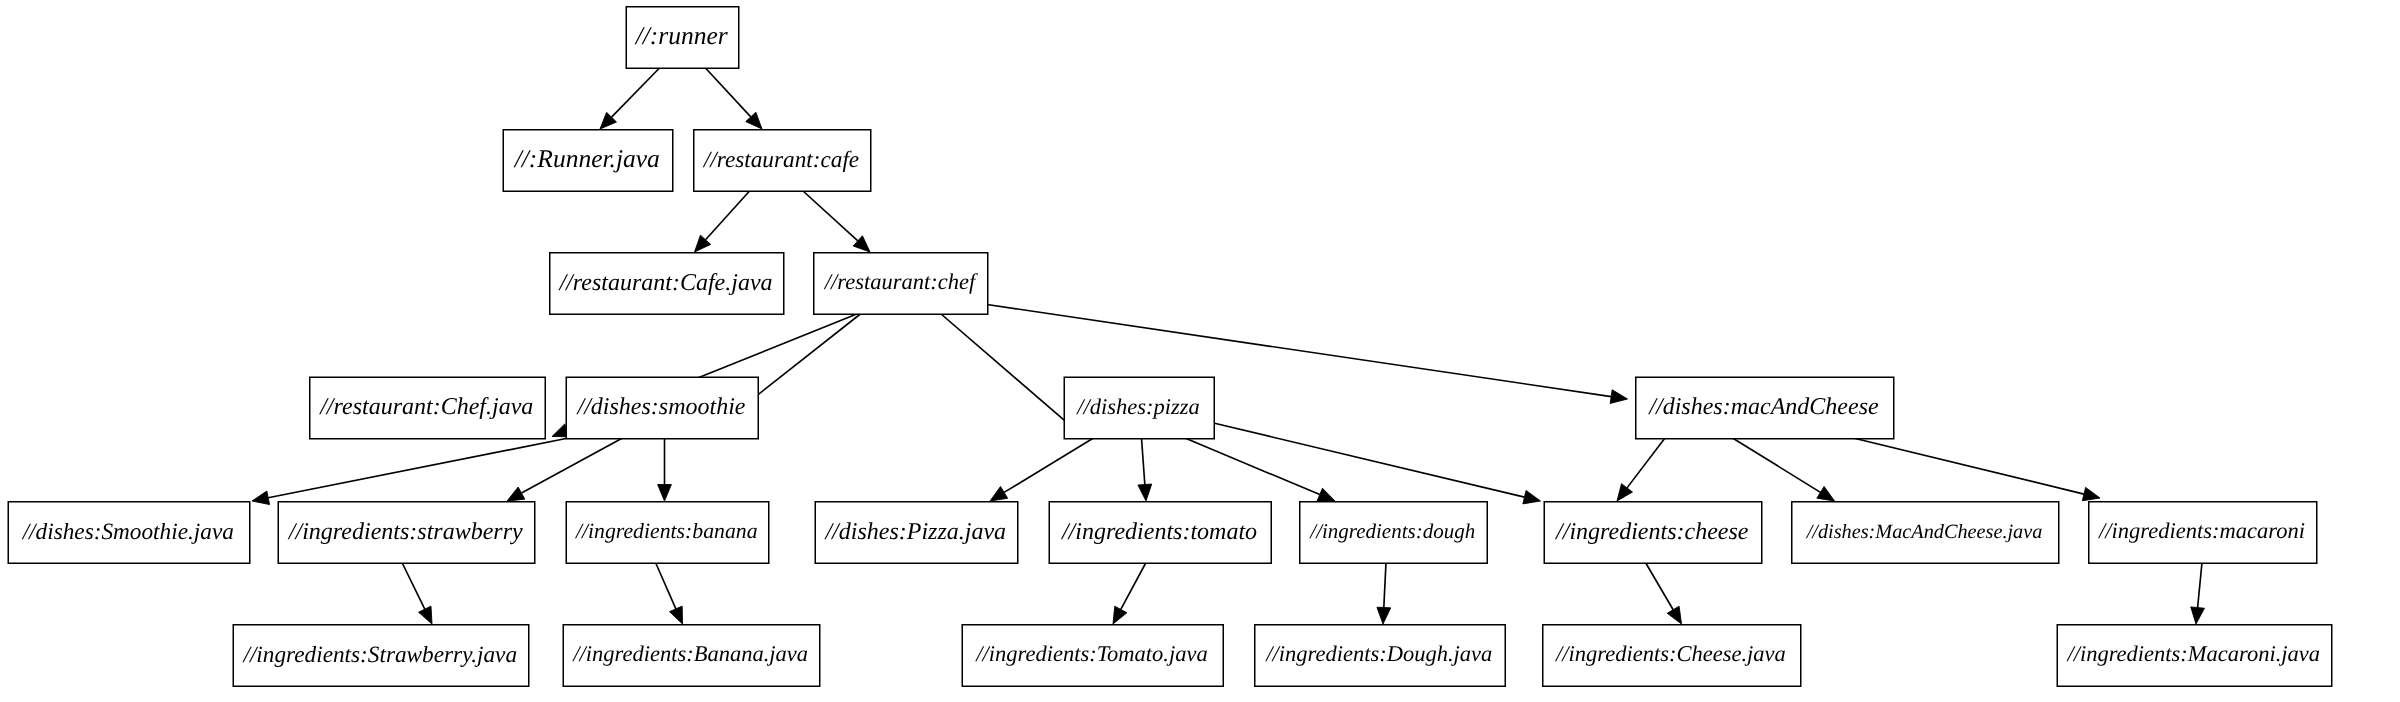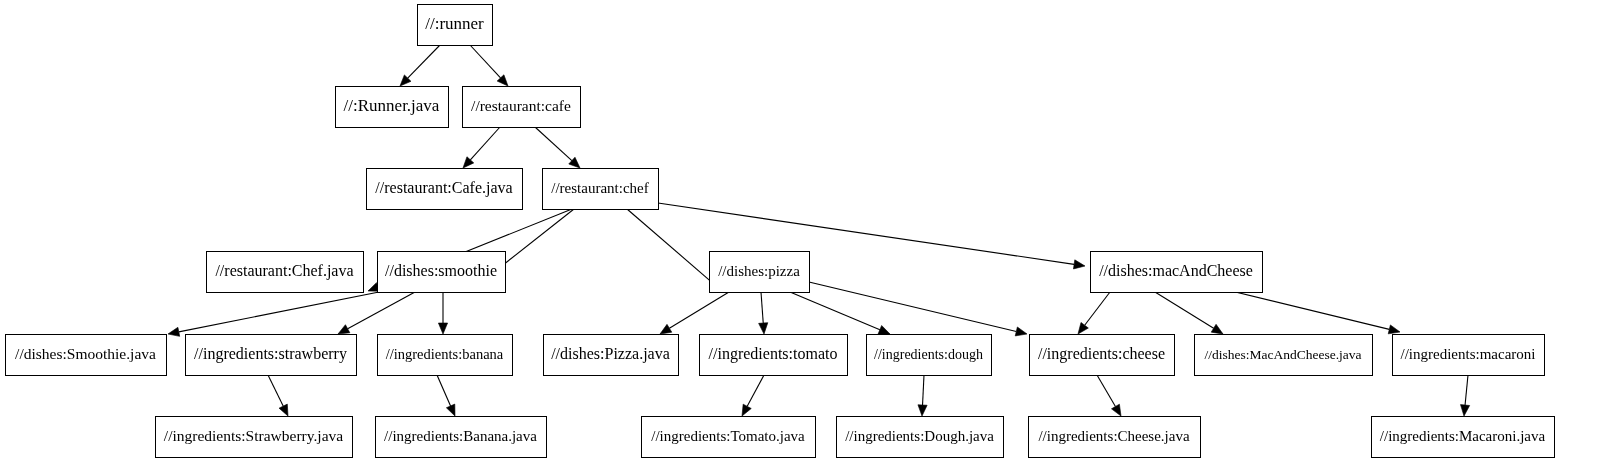--- a/index.html
+++ b/index.html
@@ -9,20 +9,21 @@
   }
   body {
     font-family: "Liberation Serif", "DejaVu Serif", serif;
   }
   #graph-root {
     position: relative;
     width: 1600px;
     height: 468px;
     background: #ffffff;
     overflow: hidden;
+    font-style: italic;
   }
   svg#graph-canvas {
     position: absolute;
     top: 0;
     left: 0;
     width: 1600px;
     height: 468px;
     display: block;
   }
   .node-rect {

